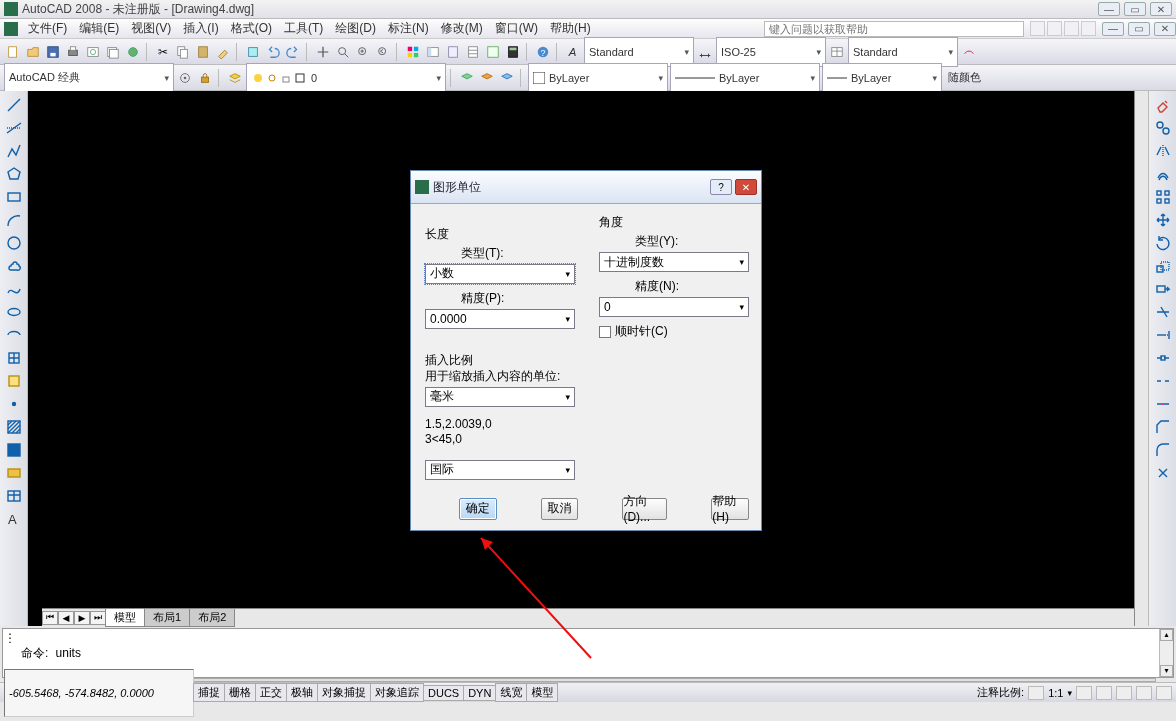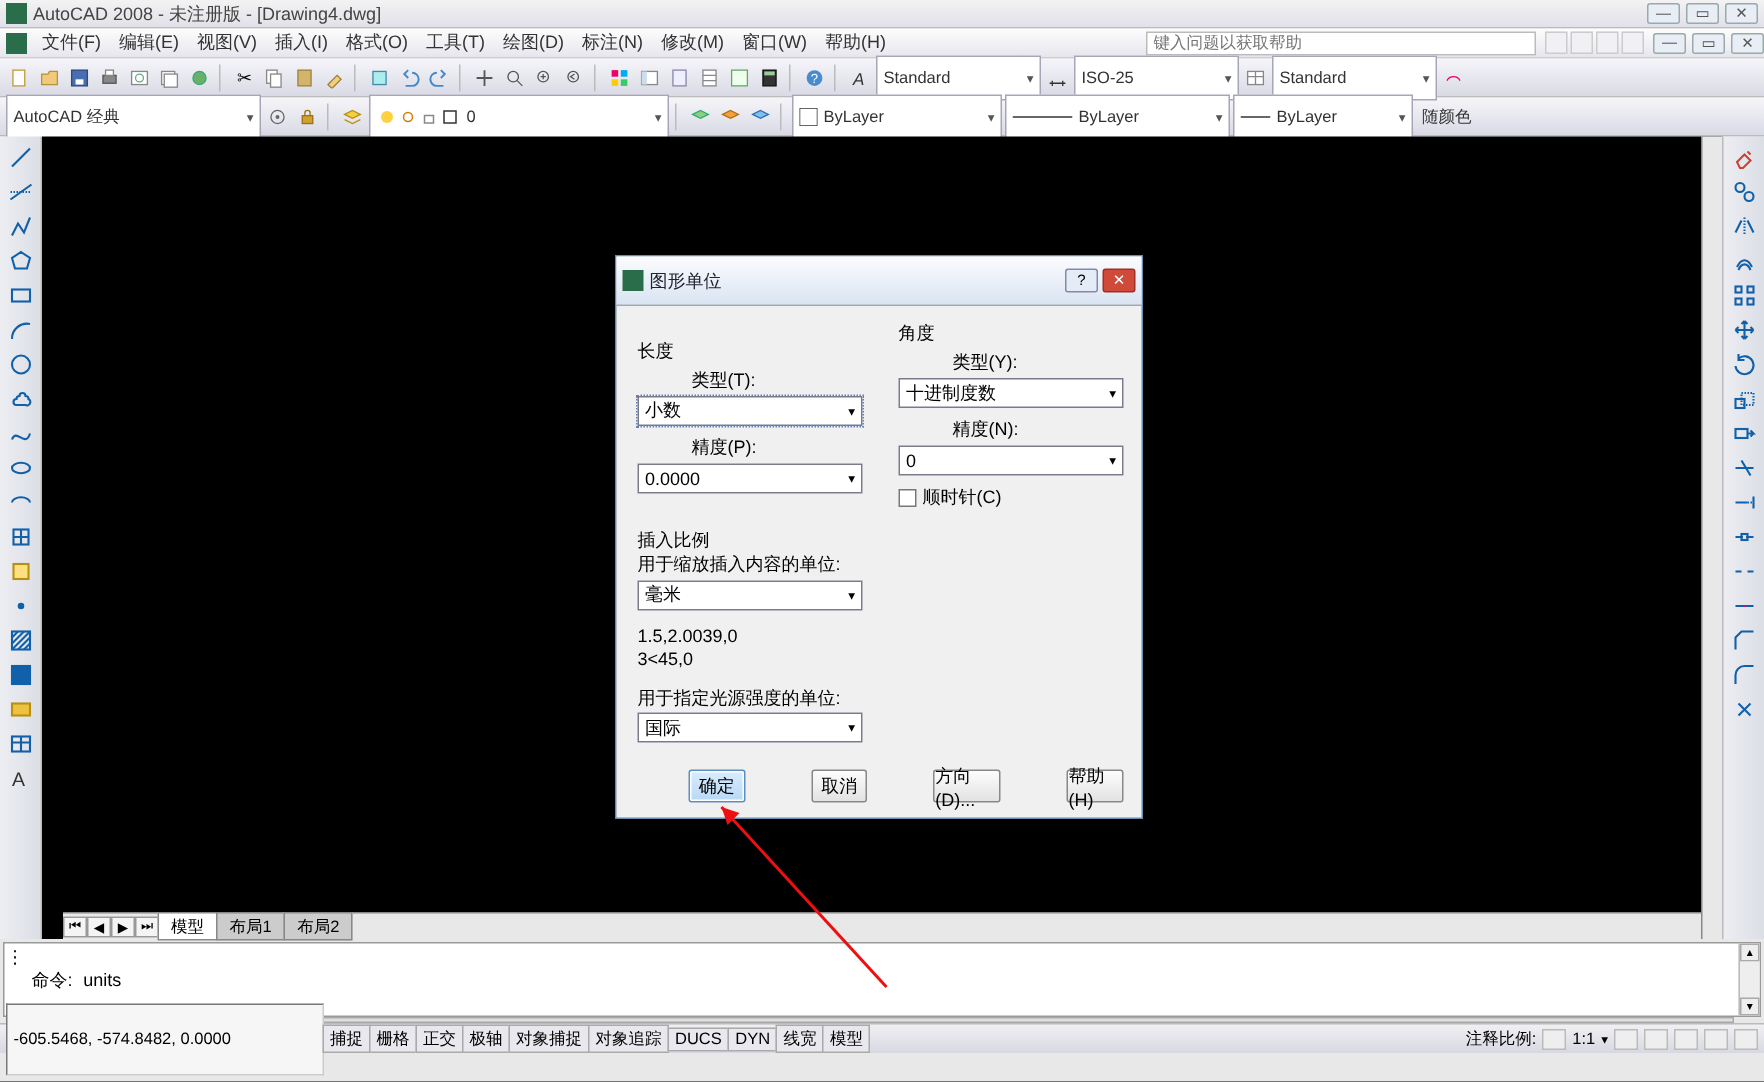--- a/index.html
+++ b/index.html
@@ -34,21 +34,21 @@
 .tabs .nav { display: flex; }
 .tabs .nav span { width: 16px; height: 14px; border: 1px solid #999; background: #f4f4f4; font-size: 9px; display: flex; align-items: center; justify-content: center; }
 .tabs .tab { padding: 1px 8px; border: 1px solid #888; background: #fff; margin-left: -1px; font-size: 11px; }
 .tabs .tab.inactive { background: #ccc; }
 .cmd-area { height: 50px; background: #fff; border: 1px solid #999; margin: 2px 2px 0 2px; display: flex; }
 .cmd-icon { width:14px; display:flex; align-items:flex-start; justify-content:center; padding-top:2px; }
 .cmd-text { flex:1; padding: 2px 4px; font-family: "Courier New", monospace; font-size: 12px; }
 .cmd-scroll { width: 14px; background: #e0e0e0; border-left: 1px solid #bbb; display:flex; flex-direction:column; }
 .cmd-scroll span { height:12px; border:1px solid #aaa; background:#eee; font-size:8px; text-align:center; }
 .status-bar { height: 20px; background: linear-gradient(#f0f0f4,#d8d8e2); border-top: 1px solid #bbb; display: flex; align-items: center; font-size: 11px; padding: 0 4px; gap: 0; }
-.status-bar .coord { width: 212px; border: 1px inset #ccc; padding: 17px 4px; background: #f6f6f6; }
+.status-bar .coord { width: 190px; border: 1px inset #ccc; padding: 17px 4px; background: #f6f6f6; font-style: italic; }
 .status-bar .toggle { padding: 1px 4px; border: 1px solid #aaa; background: #e8e8ee; margin-left: -1px; }
 .status-bar .spacer { flex: 1; }
 .status-bar .right-chunk { display: flex; align-items: center; gap: 4px; }
 .status-bar .ic { width: 16px; height: 14px; border: 1px solid #bbb; background: #eee; }
 
 .dialog { position: absolute; left: 410px; top: 170px; width: 352px; background: #f0f0f0; border: 1px solid #6a8bb0; box-shadow: 2px 2px 6px rgba(0,0,0,.3); }
 .dlg-title { height: 22px; background: linear-gradient(#fcfcff,#d9e4f2); display: flex; align-items: center; padding: 16px 4px; border-bottom: 1px solid #9ab; }
 .dlg-title .ic { width: 14px; height: 14px; background: #2a6d4a; margin-right: 4px; }
 .dlg-title .txt { flex: 1; font-size: 12px; color: #223; }
 .dlg-title .hbtn { width: 22px; height: 16px; border: 1px solid #88a; background: #e4ecf7; font-size: 10px; display: flex; align-items:center; justify-content:center; margin-left: 3px; border-radius:2px;}
@@ -683,21 +683,20 @@
     <div class="dlg-lbl">插入比例</div>
     <div class="dlg-plain">用于缩放插入内容的单位:</div>
     <div class="dlg-select">
         <span>毫米</span>
         <span class="arrow">▾</span>
       </div>
     <div class="section-sp"></div>
     <div class="dlg-plain">1.5,2.0039,0</div>
     <div class="dlg-plain">3&lt;45,0</div>
     <div class="section-sp"></div>
-    <div class="dlg-plain">用于指定光源强度的单位:</div>
     <div class="dlg-select">
         <span>国际</span>
         <span class="arrow">▾</span>
       </div>
   </div>
   <div class="dlg-btns">
     <div class="dlg-btn primary">确定</div>
     <div class="dlg-btn">取消</div>
     <div class="dlg-btn" style="width:86px">方向(D)...</div>
     <div class="dlg-btn">帮助(H)</div>

